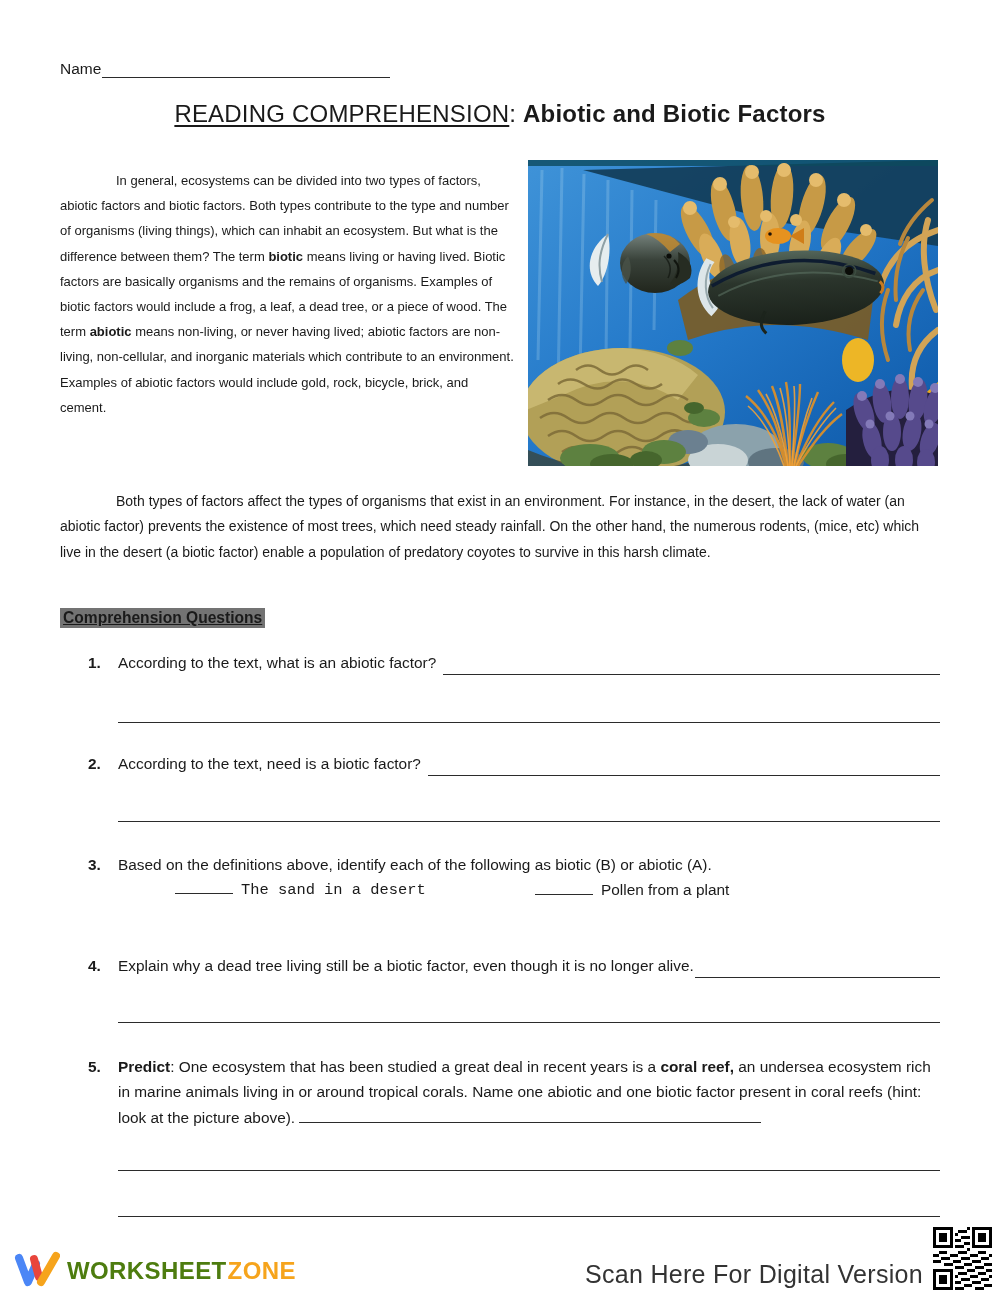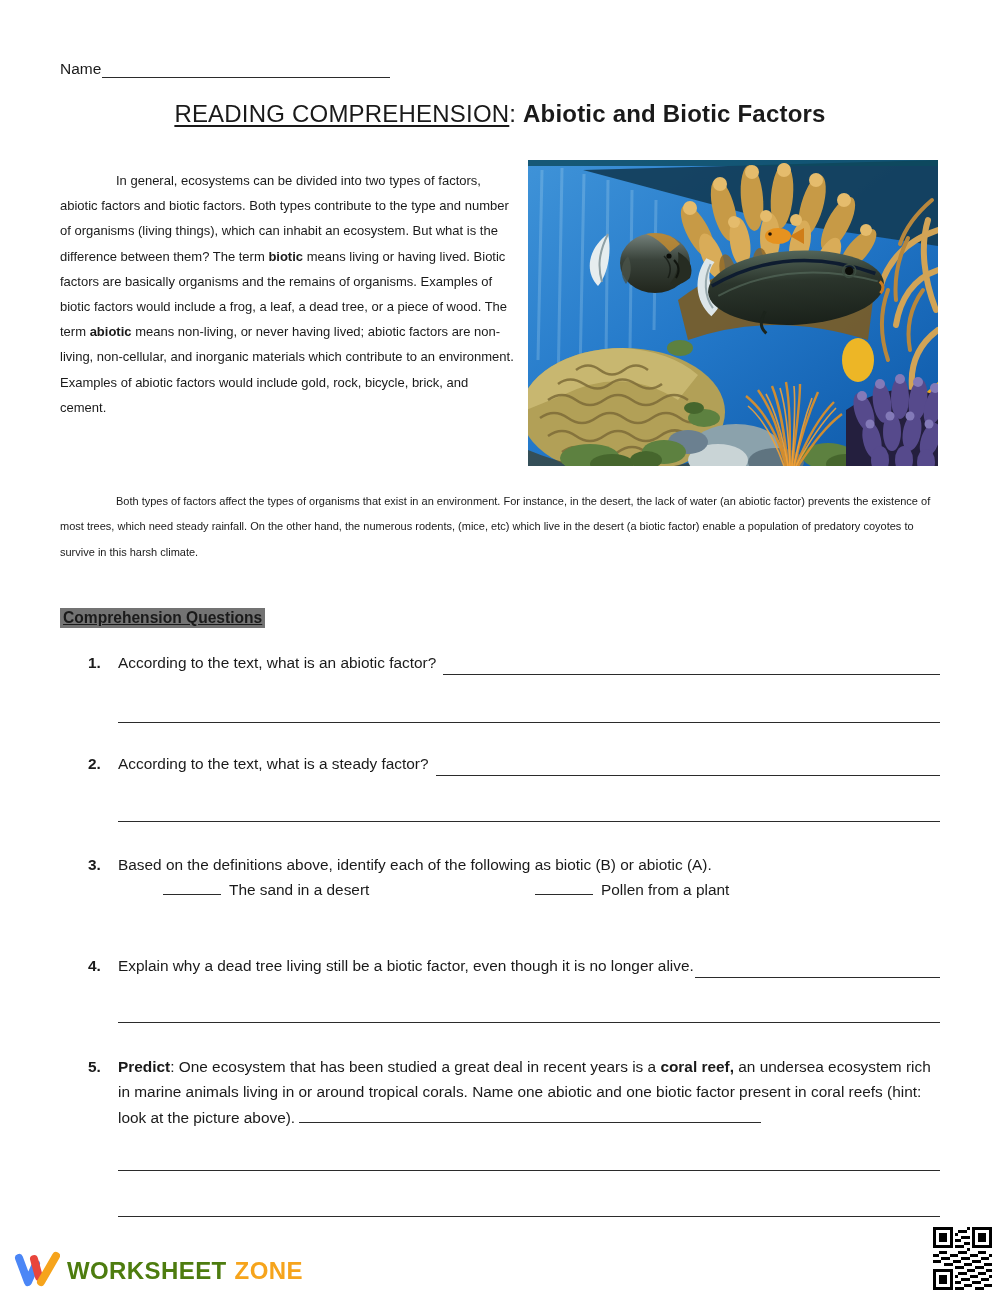--- a/index.html
+++ b/index.html
@@ -10,35 +10,35 @@
 
   
   .name-row{left:60px;top:60px;width:420px;display:flex;align-items:flex-end;font-size:15.5px;}
   .name-blank{display:inline-block;width:288px;height:17px;border-bottom:1.6px solid #2b2b2b;margin-left:1px;}
   .title{left:0;right:0;top:100px;text-align:center;font-size:24px;letter-spacing:.2px;}
   .title .u{text-decoration:underline;text-underline-offset:3px;}
   .title .b{font-weight:bold;}
 
   
   .p1{left:60px;top:168px;width:455px;font-size:13px;line-height:25.2px;text-indent:56px;}
-  .p2{left:60px;top:489px;width:882px;font-size:11px;line-height:25.3px;text-indent:56px;}
+  .p2{left:60px;top:489px;width:882px;font-size:14px;line-height:25.3px;text-indent:56px;}
   .reef{left:528px;top:160px;width:410px;height:306px;}
   .reef svg{display:block;}
 
   
   .qheading{left:60px;top:608px;font-size:15.6px;font-weight:bold;text-decoration:underline;
             background:#737373;padding:1px 3px;}
   .qrow{left:88px;right:60px;display:flex;align-items:flex-end;font-size:15.4px;line-height:24px;}
   .qnum{width:30px;flex:none;font-weight:bold;}
   .qtext{white-space:nowrap;}
   .fill-blank{flex:1 1 auto;border-bottom:1.8px solid #2b2b2b;height:16px;margin-left:7px;min-width:30px;}
   .answer-line{left:118px;right:60px;height:20px;border-bottom:1.8px solid #2b2b2b;}
   .q3row{left:118px;right:60px;height:25px;font-size:15.4px;}
   .q3item{position:absolute;bottom:2px;white-space:nowrap;}
-  .q3item.left{left:45px;} .q3item.right{left:417px;}
+  .q3item.left{left:57px;font-family:Liberation Mono, monospace;} .q3item.right{left:417px;}
   .mini-blank{display:inline-block;width:58px;height:12px;border-bottom:1.6px solid #2b2b2b;margin-right:8px;}
   .q5wrap{left:88px;top:1054px;right:57px;display:flex;font-size:15.4px;line-height:25.3px;}
   .q5text{flex:1;}
   .inline-blank{display:inline-block;width:462px;height:12px;border-bottom:1.7px solid #2b2b2b;}
 
   
   .logo{left:13px;top:1249px;display:flex;align-items:center;gap:7px;}
   .logo-text{font-size:24px;font-weight:bold;letter-spacing:.4px;}
   .scan-text{right:77px;top:1260px;font-size:25px;color:#333;letter-spacing:.3px;}
   .qr{left:933px;top:1227px;width:59px;height:63px;}
@@ -264,21 +264,21 @@
 
   <div class="abs qrow" style="top:651px;">
     <span class="qnum">1.</span>
     <span class="qtext">According to the text, what is an abiotic factor?</span>
     <span class="fill-blank"></span>
   </div>
   <div class="abs answer-line" style="top:702px;"></div>
 
   <div class="abs qrow" style="top:752px;">
     <span class="qnum">2.</span>
-    <span class="qtext">According to the text, what is a steady factor?</span>
+    <span class="qtext">According to the text, need is a biotic factor?</span>
     <span class="fill-blank"></span>
   </div>
   <div class="abs answer-line" style="top:801px;"></div>
 
   <div class="abs qrow" style="top:853px;">
     <span class="qnum">3.</span>
     <span class="qtext">Based on the definitions above, identify each of the following as biotic (B) or abiotic (A).</span>
   </div>
   <div class="abs q3row" style="top:876px;">
     <span class="q3item left"><span class="mini-blank"></span><span>The sand in a desert</span></span>
@@ -298,22 +298,23 @@
   </div>
   <div class="abs answer-line" style="top:1150px;"></div>
   <div class="abs answer-line" style="top:1196px;"></div>
 
   <div class="abs logo">
     <span><svg width="47" height="40" viewBox="0 0 47 40">
       <path d="M6 9 L15 33 L23 15" fill="none" stroke-linecap="round" stroke-linejoin="round" stroke-width="8" stroke="#4b86f6"></path>
       <path d="M21 10 L26 28" fill="none" stroke-linecap="round" stroke-width="8" stroke="#e8453c"></path>
       <path d="M28 33 L43 7" fill="none" stroke-linecap="round" stroke-width="8" stroke="#f6a41c"></path>
     </svg></span>
-    <span class="logo-text"><span style="color:#4d7c0f;">WORKSHEET</span><span style="color:#f6a41c;margin-left:8px;">ZONE</span></span>
-  </div>
+    <span class="logo-text"><span style="color:#4d7c0f;">WORKSHEET</span><span style="color:#f6a41c;margin-left:1px;">ZONE</span></span>
+  </div>
+  <div class="abs scan-text">Scan Here For Digital Version</div>
   <div class="abs qr">
     <svg id="qr-svg" width="59" height="63" viewBox="0 0 21 21" preserveAspectRatio="none" shape-rendering="crispEdges">
       <rect x="0" y="0" width="21" height="21" fill="#ffffff"></rect>
     <rect x="0" y="0" width="7" height="7" fill="#000"></rect>
         <rect x="1" y="1" width="5" height="5" fill="#fff"></rect>
         <rect x="2" y="2" width="3" height="3" fill="#000"></rect>
         <rect x="14" y="0" width="7" height="7" fill="#000"></rect>
         <rect x="15" y="1" width="5" height="5" fill="#fff"></rect>
         <rect x="16" y="2" width="3" height="3" fill="#000"></rect>
         <rect x="0" y="14" width="7" height="7" fill="#000"></rect>

